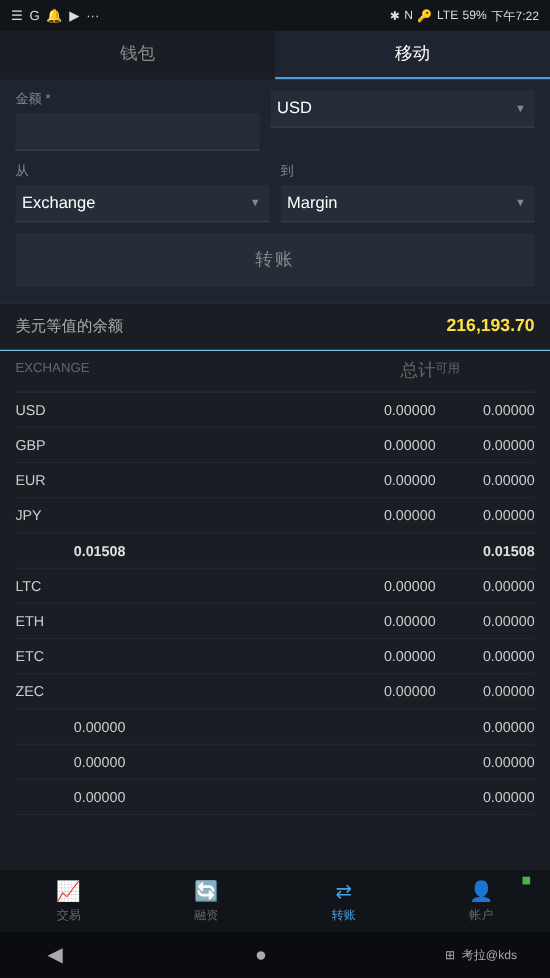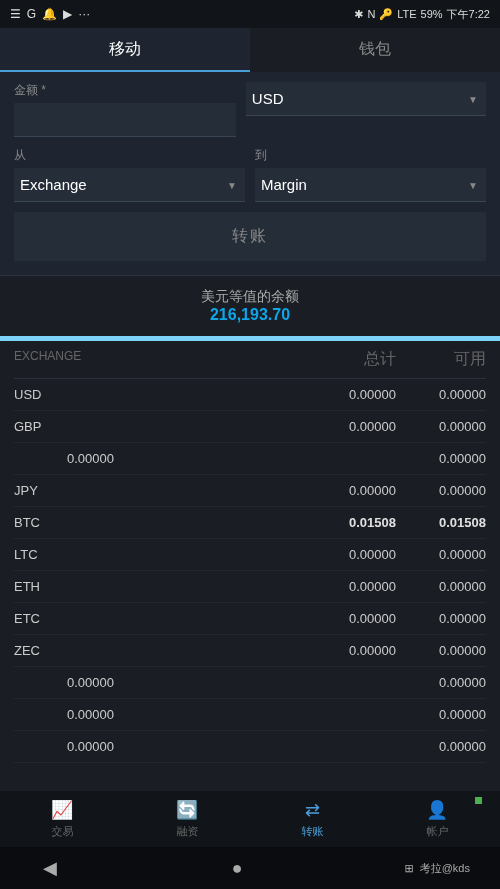--- a/index.html
+++ b/index.html
@@ -127,30 +127,29 @@
       cursor: pointer;
       letter-spacing: 2px;
     }
 
     
     .balance-section {
       padding: 12px 14px;
       display: flex;
       justify-content: space-between;
       align-items: center;
-      border-bottom: 5px solid #7dd3fc;
-      flex-direction: column;
+      border-bottom: 1px solid #7dd3fc;
     }
     .balance-label {
       font-size: 14px;
       color: #aaa;
     }
     .balance-value {
       font-size: 16px;
-      color: #0ea5e9;
+      color: #fde047;
       font-weight: bold;
     }
 
     
     .table-section {
       padding: 0 14px;
       overflow-y: auto;
       height: calc(889px - 28px - 44px - 185px - 50px - 56px - 42px);
     }
 
@@ -170,22 +169,22 @@
     }
 
     .col-total {
       width: 100px;
       text-align: right;
       font-size: 16px;
       color: #666;
     }
     .col-available {
       width: 90px;
-      text-align: right;
-      font-size: 16px;
+      text-align: left;
+      font-size: 11px;
       color: #666;
     }
 
     .table-row {
       display: flex;
       justify-content: space-between;
       padding: 8px 0;
       border-bottom: 1px solid #222830;
       font-size: 13px;
     }
@@ -290,25 +289,25 @@
     <span>✱</span>
     <span>N</span>
     <span>🔑</span>
     <span>LTE</span>
     <span>59%</span>
     <span>下午7:22</span>
   </div>
 </div>
 
 <div class="main-tabs">
+  <div class="main-tab">
+    <span>钱包</span>
+  </div>
   <div class="main-tab active">
     <span>移动</span>
-  </div>
-  <div class="main-tab">
-    <span>钱包</span>
   </div>
 </div>
 
 <div class="form-section">
 
   <div class="form-row">
     <div class="form-field" style="flex:0 0 47%; max-width:47%;">
       <div class="field-label">金额 *</div>
       <input class="field-input" type="text" value="" placeholder="" style="">
     </div>
@@ -371,30 +370,30 @@
         <span class="coin-name">USD</span>
         <span class="coin-total">0.00000</span>
         <span class="coin-available">0.00000</span>
       </div>
       <div class="table-row">
         <span class="coin-name">GBP</span>
         <span class="coin-total">0.00000</span>
         <span class="coin-available">0.00000</span>
       </div>
       <div class="table-row">
+        <span class="coin-name">EUR</span>
         <span class="coin-total">0.00000</span>
         <span class="coin-available">0.00000</span>
       </div>
       <div class="table-row">
         <span class="coin-name">JPY</span>
         <span class="coin-total">0.00000</span>
         <span class="coin-available">0.00000</span>
       </div>
       <div class="table-row">
-        <span class="coin-name">BTC</span>
         <span class="coin-total highlight">0.01508</span>
         <span class="coin-available highlight">0.01508</span>
       </div>
       <div class="table-row">
         <span class="coin-name">LTC</span>
         <span class="coin-total">0.00000</span>
         <span class="coin-available">0.00000</span>
       </div>
       <div class="table-row">
         <span class="coin-name">ETH</span>

